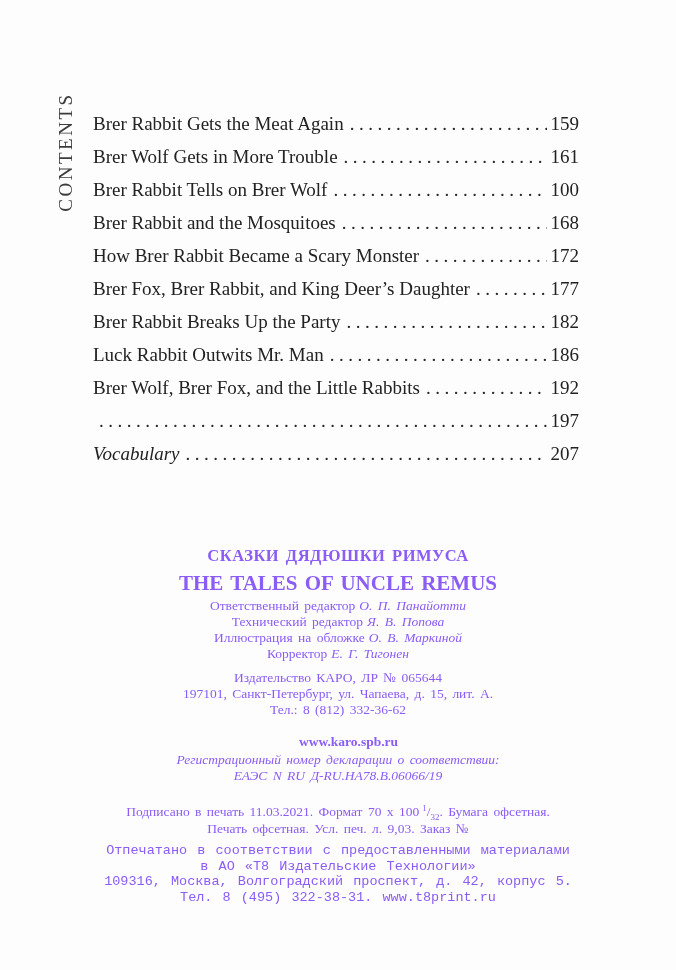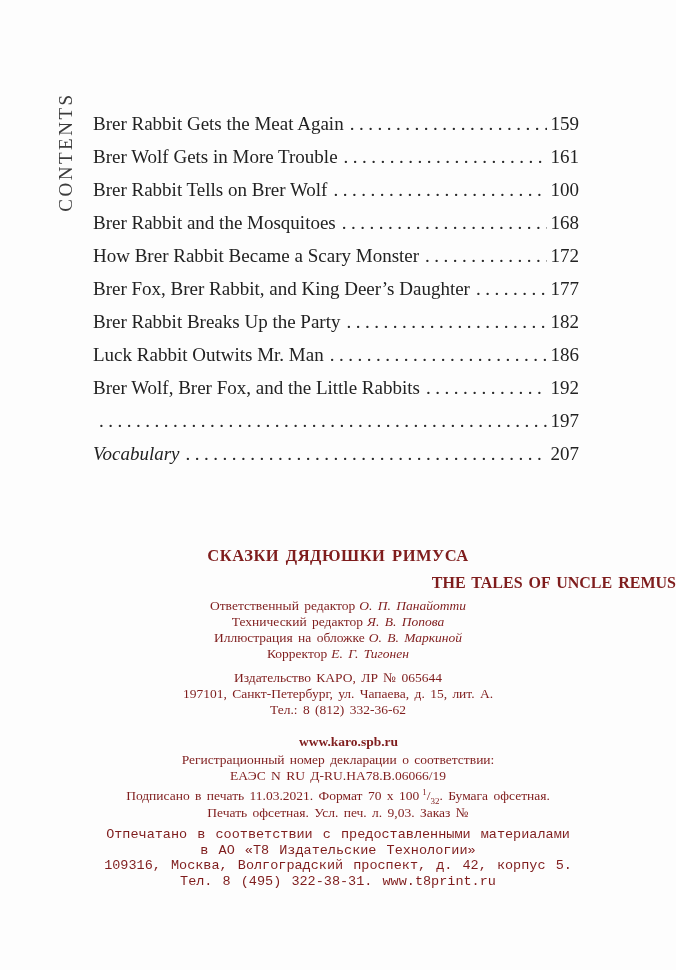--- a/index.html
+++ b/index.html
@@ -58,38 +58,37 @@
   .toc-page { white-space: nowrap; }
 
   
   .colophon {
     position: absolute;
     top: 546px; left: 0;
     width: 676px;
     text-align: center;
     font-size: 13.5px;
     word-spacing: 2px;
-    color: #7f1d1d;
+    color: #8b5cf6;
   }
   .c-title-ru {
     font-size: 16.5px; font-weight: bold;
     letter-spacing: 0.5px;
     line-height: 19px;
     margin: 0 0 4px 0;
   }
   .c-title-en {
-    font-size: 16px; font-weight: bold;
+    font-size: 21px; font-weight: bold;
     line-height: 18px;
     margin: 9px 0 6px 0;
-    text-align: right;
   }
   .c-staff { line-height: 16px; margin-bottom: 8px; }
   .c-pub { line-height: 16px; margin-bottom: 16px; }
   .c-site { font-weight: bold; line-height: 16px; margin-bottom: 2px; margin-left: 21px; }
-  .c-reg { line-height: 16px; margin-bottom: 3px; }
+  .c-reg { line-height: 16px; margin-bottom: 19px; font-style: italic; }
   .c-print { line-height: 17px; margin-bottom: 6px; }
   .c-printed { line-height: 15.5px; font-family: Liberation Mono, monospace; }
   .c-line { white-space: nowrap; }
   .role { margin-right: 0.3em; }
   .i { font-style: italic; }
   sup, sub { font-size: 9px; line-height: 0; }
   sup { margin-left: 3px; }
 </style>
 </head>
 <body>

